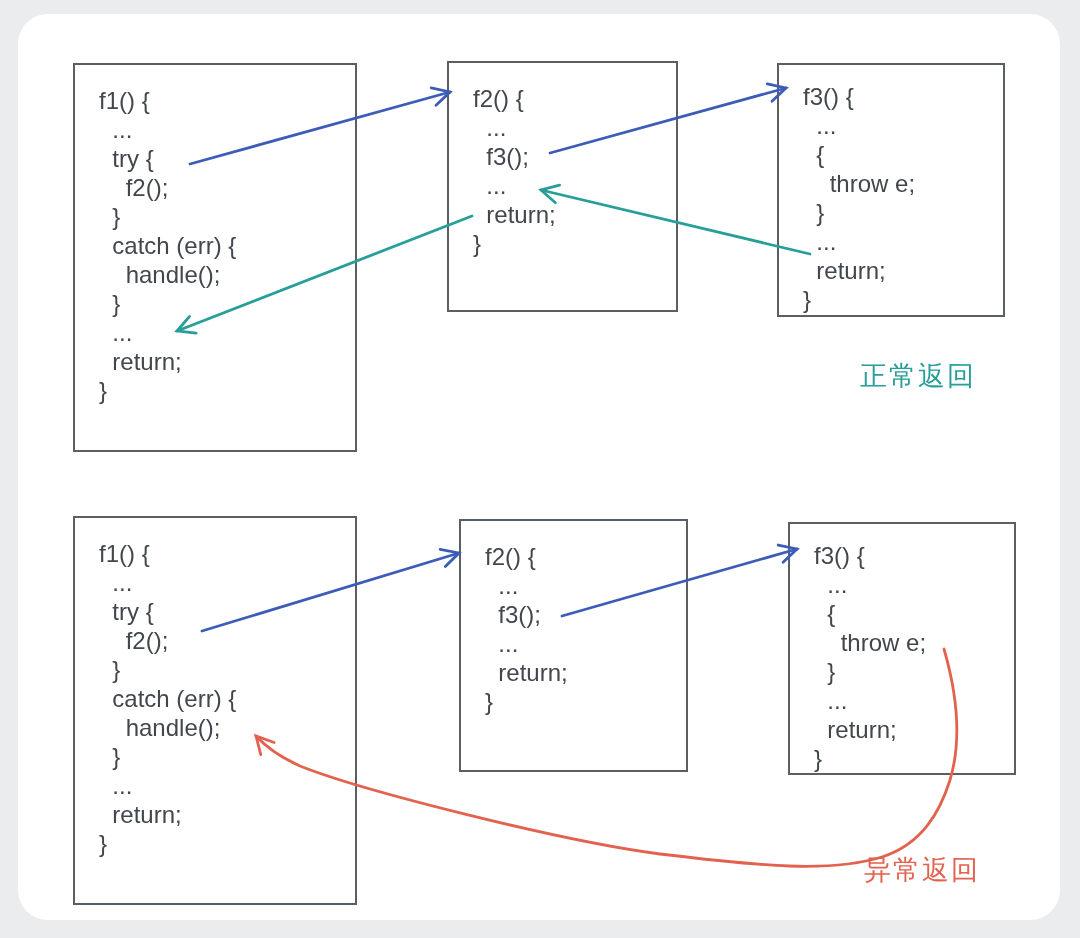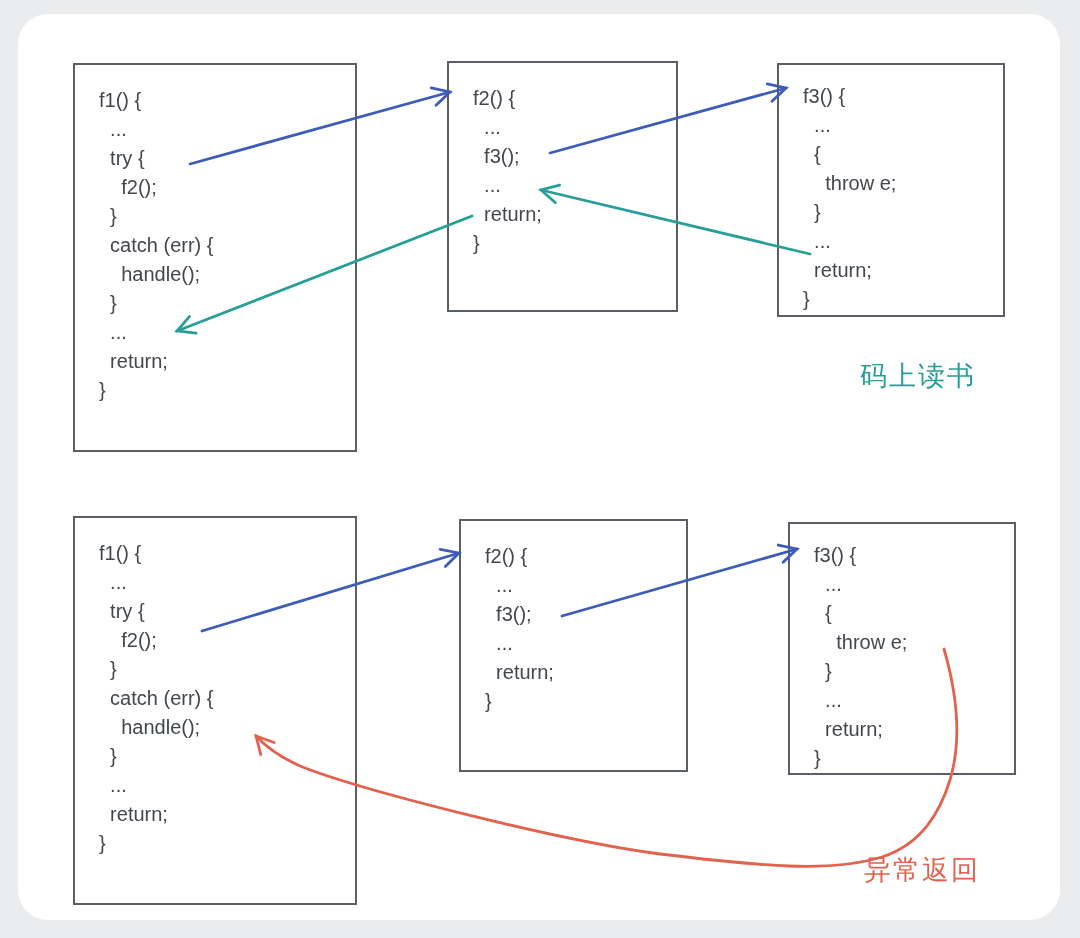--- a/index.html
+++ b/index.html
@@ -25,21 +25,21 @@
     left: 18px; top: 14px;
     width: 1042px; height: 906px;
     background: var(--c-surface);
     border-radius: 30px;
   }
   .code-box {
     position: absolute;
     background: var(--c-surface);
     border: 2.5px solid var(--c-border);
     color: var(--c-code);
-    font-size: 20px;
+    font-size: 24px;
     line-height: 29px;
     padding: 21px 0 12px 24px;
   }
   .code-line { white-space: pre; }
   
   #box-n-f1 { left: 73px;  top: 63px;  width: 284px; height: 389px; }
   #box-n-f2 { left: 447px; top: 61px;  width: 231px; height: 251px; }
   #box-n-f3 { left: 777px; top: 63px;  width: 228px; height: 254px; padding-top: 17px; }
   
   #box-e-f1 { left: 73px;  top: 516px; width: 284px; height: 389px; }
@@ -154,15 +154,15 @@
       </defs>
   <path d="M 190 164 L 450 92" fill="none" stroke="#3c5cb8" stroke-width="2.8" stroke-linecap="round" marker-end="url(#head-call)"></path>
       <path d="M 550 153 L 786 88" fill="none" stroke="#3c5cb8" stroke-width="2.8" stroke-linecap="round" marker-end="url(#head-call)"></path>
       <path d="M 810 254 L 541 190" fill="none" stroke="#279e98" stroke-width="2.8" stroke-linecap="round" marker-end="url(#head-normal_return)"></path>
       <path d="M 472 216 L 177 331" fill="none" stroke="#279e98" stroke-width="2.8" stroke-linecap="round" marker-end="url(#head-normal_return)"></path>
       <path d="M 202 631 L 459 553" fill="none" stroke="#3c5cb8" stroke-width="2.8" stroke-linecap="round" marker-end="url(#head-call)"></path>
       <path d="M 562 616 L 797 549" fill="none" stroke="#3c5cb8" stroke-width="2.8" stroke-linecap="round" marker-end="url(#head-call)"></path>
       <path d="M 944 649 C 957 694 962 740 950 780 C 940 812 922 844 882 857 C 830 873 760 866 660 854 C 560 841 360 790 300 766 C 280 757 266 747 256 736" fill="none" stroke="#e2624e" stroke-width="2.8" stroke-linecap="round" marker-end="url(#head-exception_return)"></path>
     </svg>
 
-  <div class="flow-label" id="label-normal">码上读书</div>
+  <div class="flow-label" id="label-normal">正常返回</div>
   <div class="flow-label" id="label-exception">异常返回</div>
 </div>
 
 </body></html>

